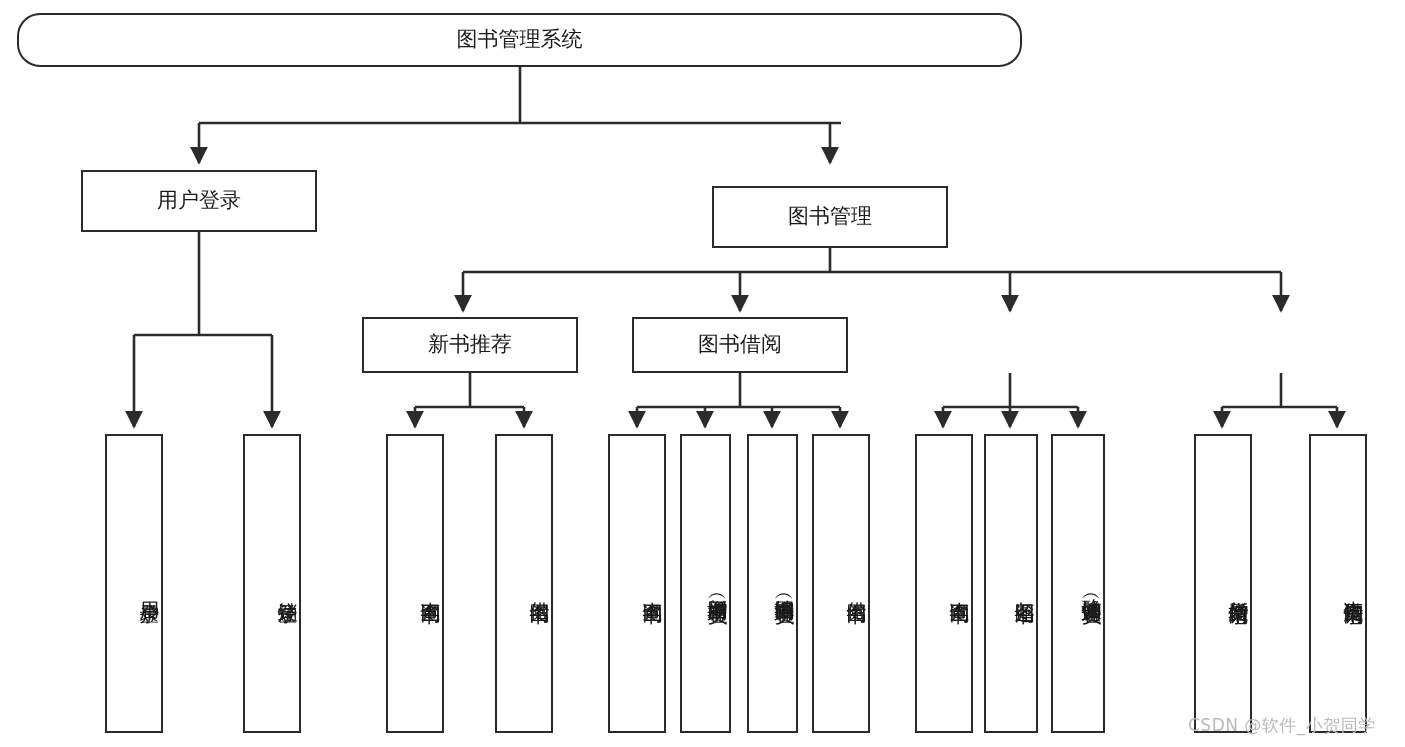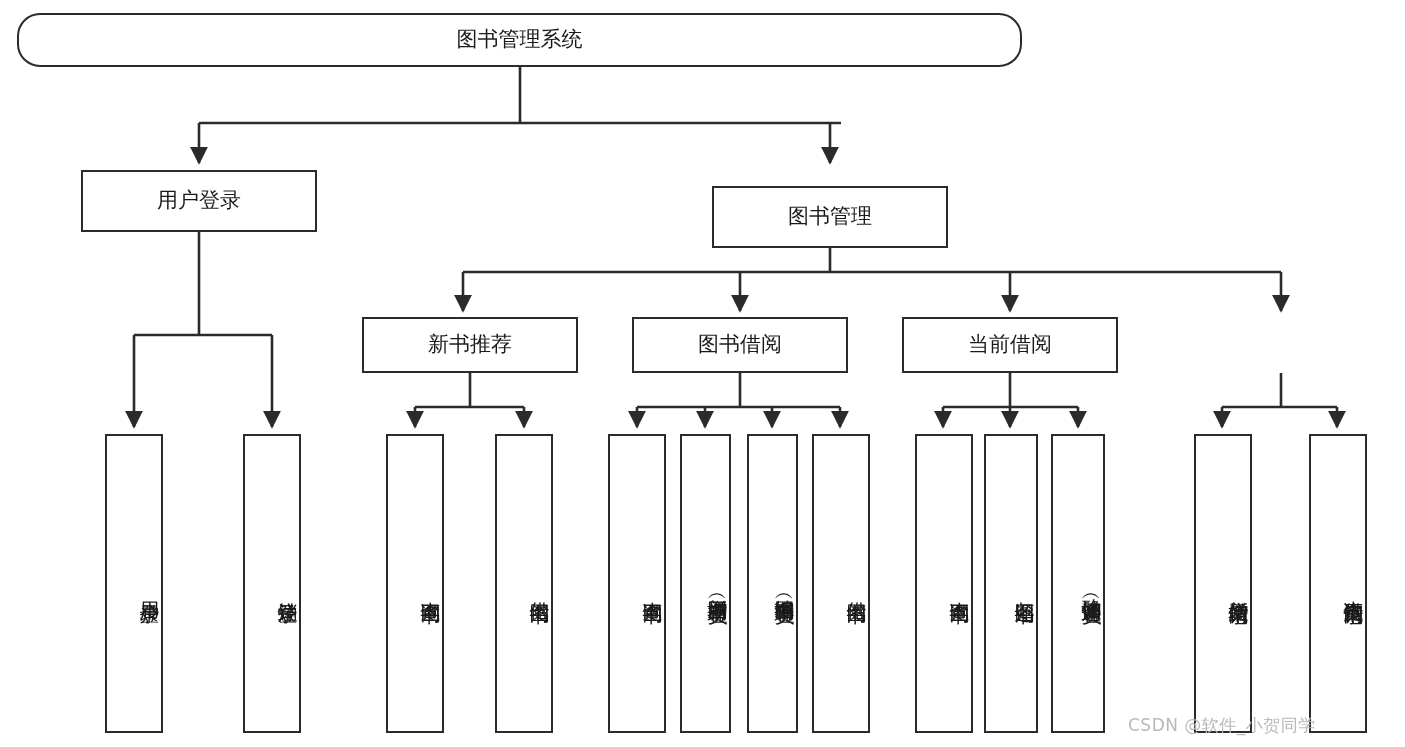--- a/index.html
+++ b/index.html
@@ -121,35 +121,34 @@
     </g>
   </svg>
 
   <div class="node node-root" style="left:17px; top:13px; width:1005px; height:54px;">图书管理系统</div>
 
   <div class="node node-h" style="left:81px; top:170px; width:236px; height:62px;">用户登录</div>
   <div class="node node-h" style="left:712px; top:170px; width:236px; height:62px;margin-top:16px;">图书管理</div>
 
   <div class="node node-h" style="left:362px; top:317px; width:216px; height:56px;">新书推荐</div>
   <div class="node node-h" style="left:632px; top:317px; width:216px; height:56px;text-align:center;">图书借阅</div>
-  <div class="node node-h" style="left:902px; top:317px; width:216px; height:56px;">当前借阅</div>
 
   <div class="node node-v" style="left:105px; top:434px; width:58px; height:299px;">用户登录</div>
   <div class="node node-v" style="left:243px; top:434px; width:58px; height:299px;">注销登录</div>
 
   <div class="node node-v" style="left:386px; top:434px; width:58px; height:299px;">查询图书</div>
   <div class="node node-v" style="left:495px; top:434px; width:58px; height:299px;">借阅图书</div>
 
   <div class="node node-v" style="left:608px; top:434px; width:58px; height:299px;">查询图书</div>
   <div class="node node-v tall" style="left:680px; top:434px; width:51px; height:299px;">新增图书（管理员）</div>
   <div class="node node-v tall" style="left:747px; top:434px; width:51px; height:299px;">编辑图书（管理员）</div>
   <div class="node node-v" style="left:812px; top:434px; width:58px; height:299px;">借阅图书</div>
 
   <div class="node node-v" style="left:915px; top:434px; width:58px; height:299px;">查询图书</div>
   <div class="node node-v" style="left:984px; top:434px; width:54px; height:299px;">归还图书</div>
   <div class="node node-v tall" style="left:1051px; top:434px; width:54px; height:299px;">确认归还（管理员）</div>
 
   <div class="node node-v" style="left:1194px; top:434px; width:58px; height:299px;">新增借阅记录</div>
   <div class="node node-v" style="left:1309px; top:434px; width:58px; height:299px;">查询借阅记录</div>
 
-  <div class="watermark" style="left:1128px; top:714px;">CSDN @软件_小贺同学</div>
+  <div class="watermark" style="left:1188px; top:714px;">CSDN @软件_小贺同学</div>
 
 </div>
 
 </body></html>

